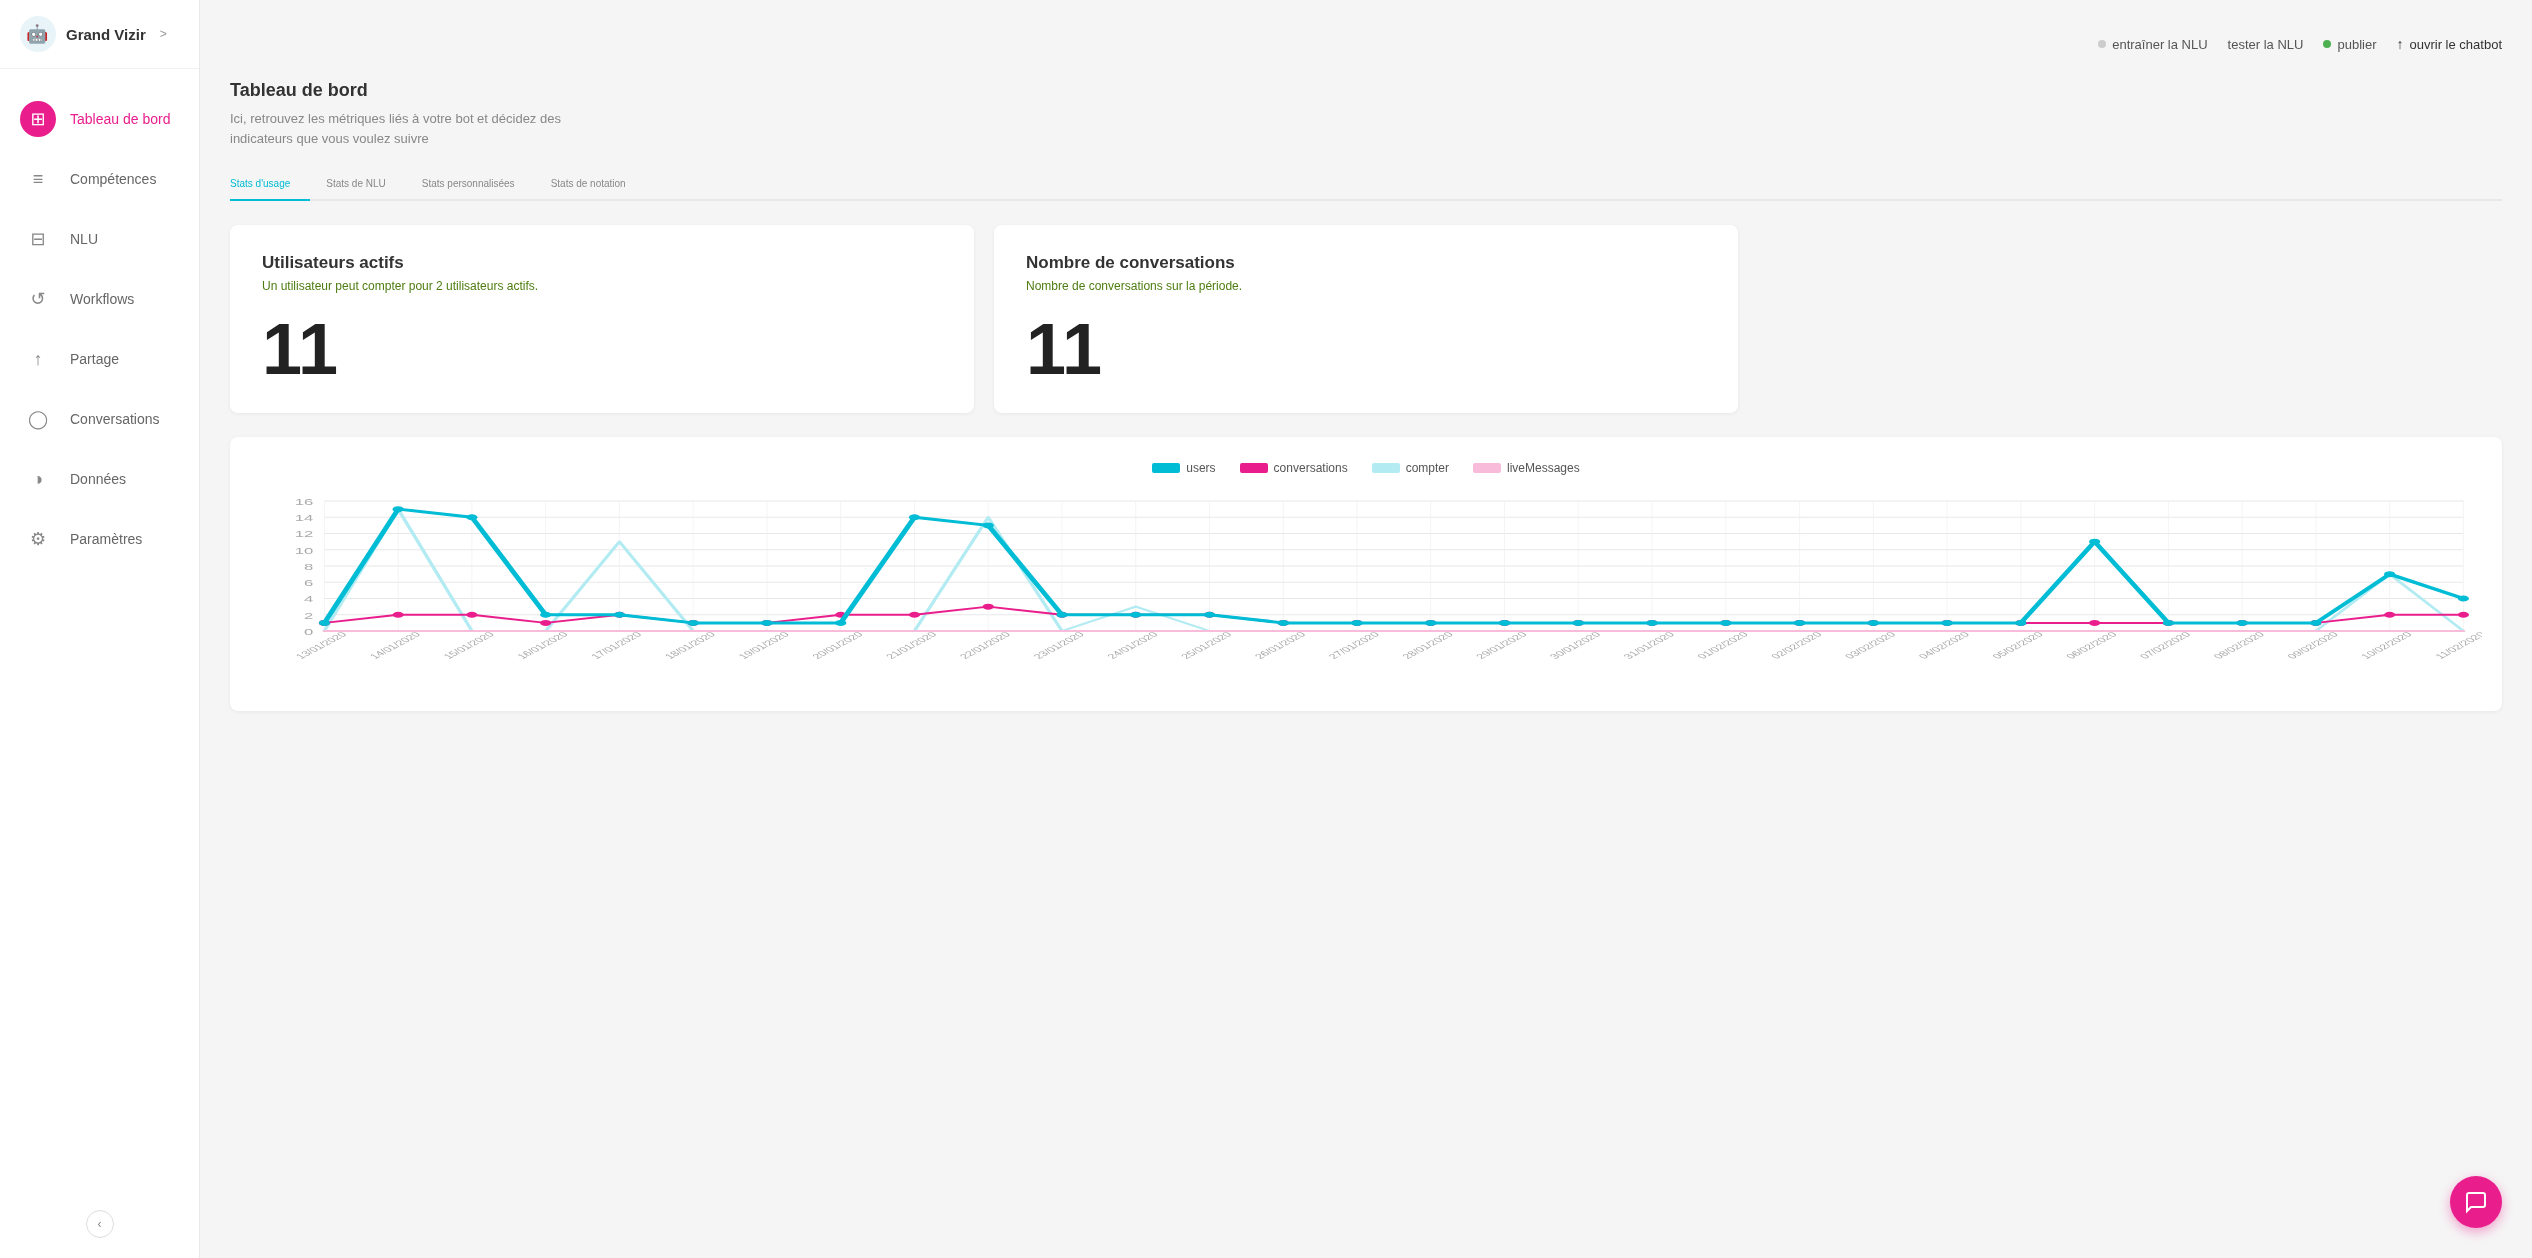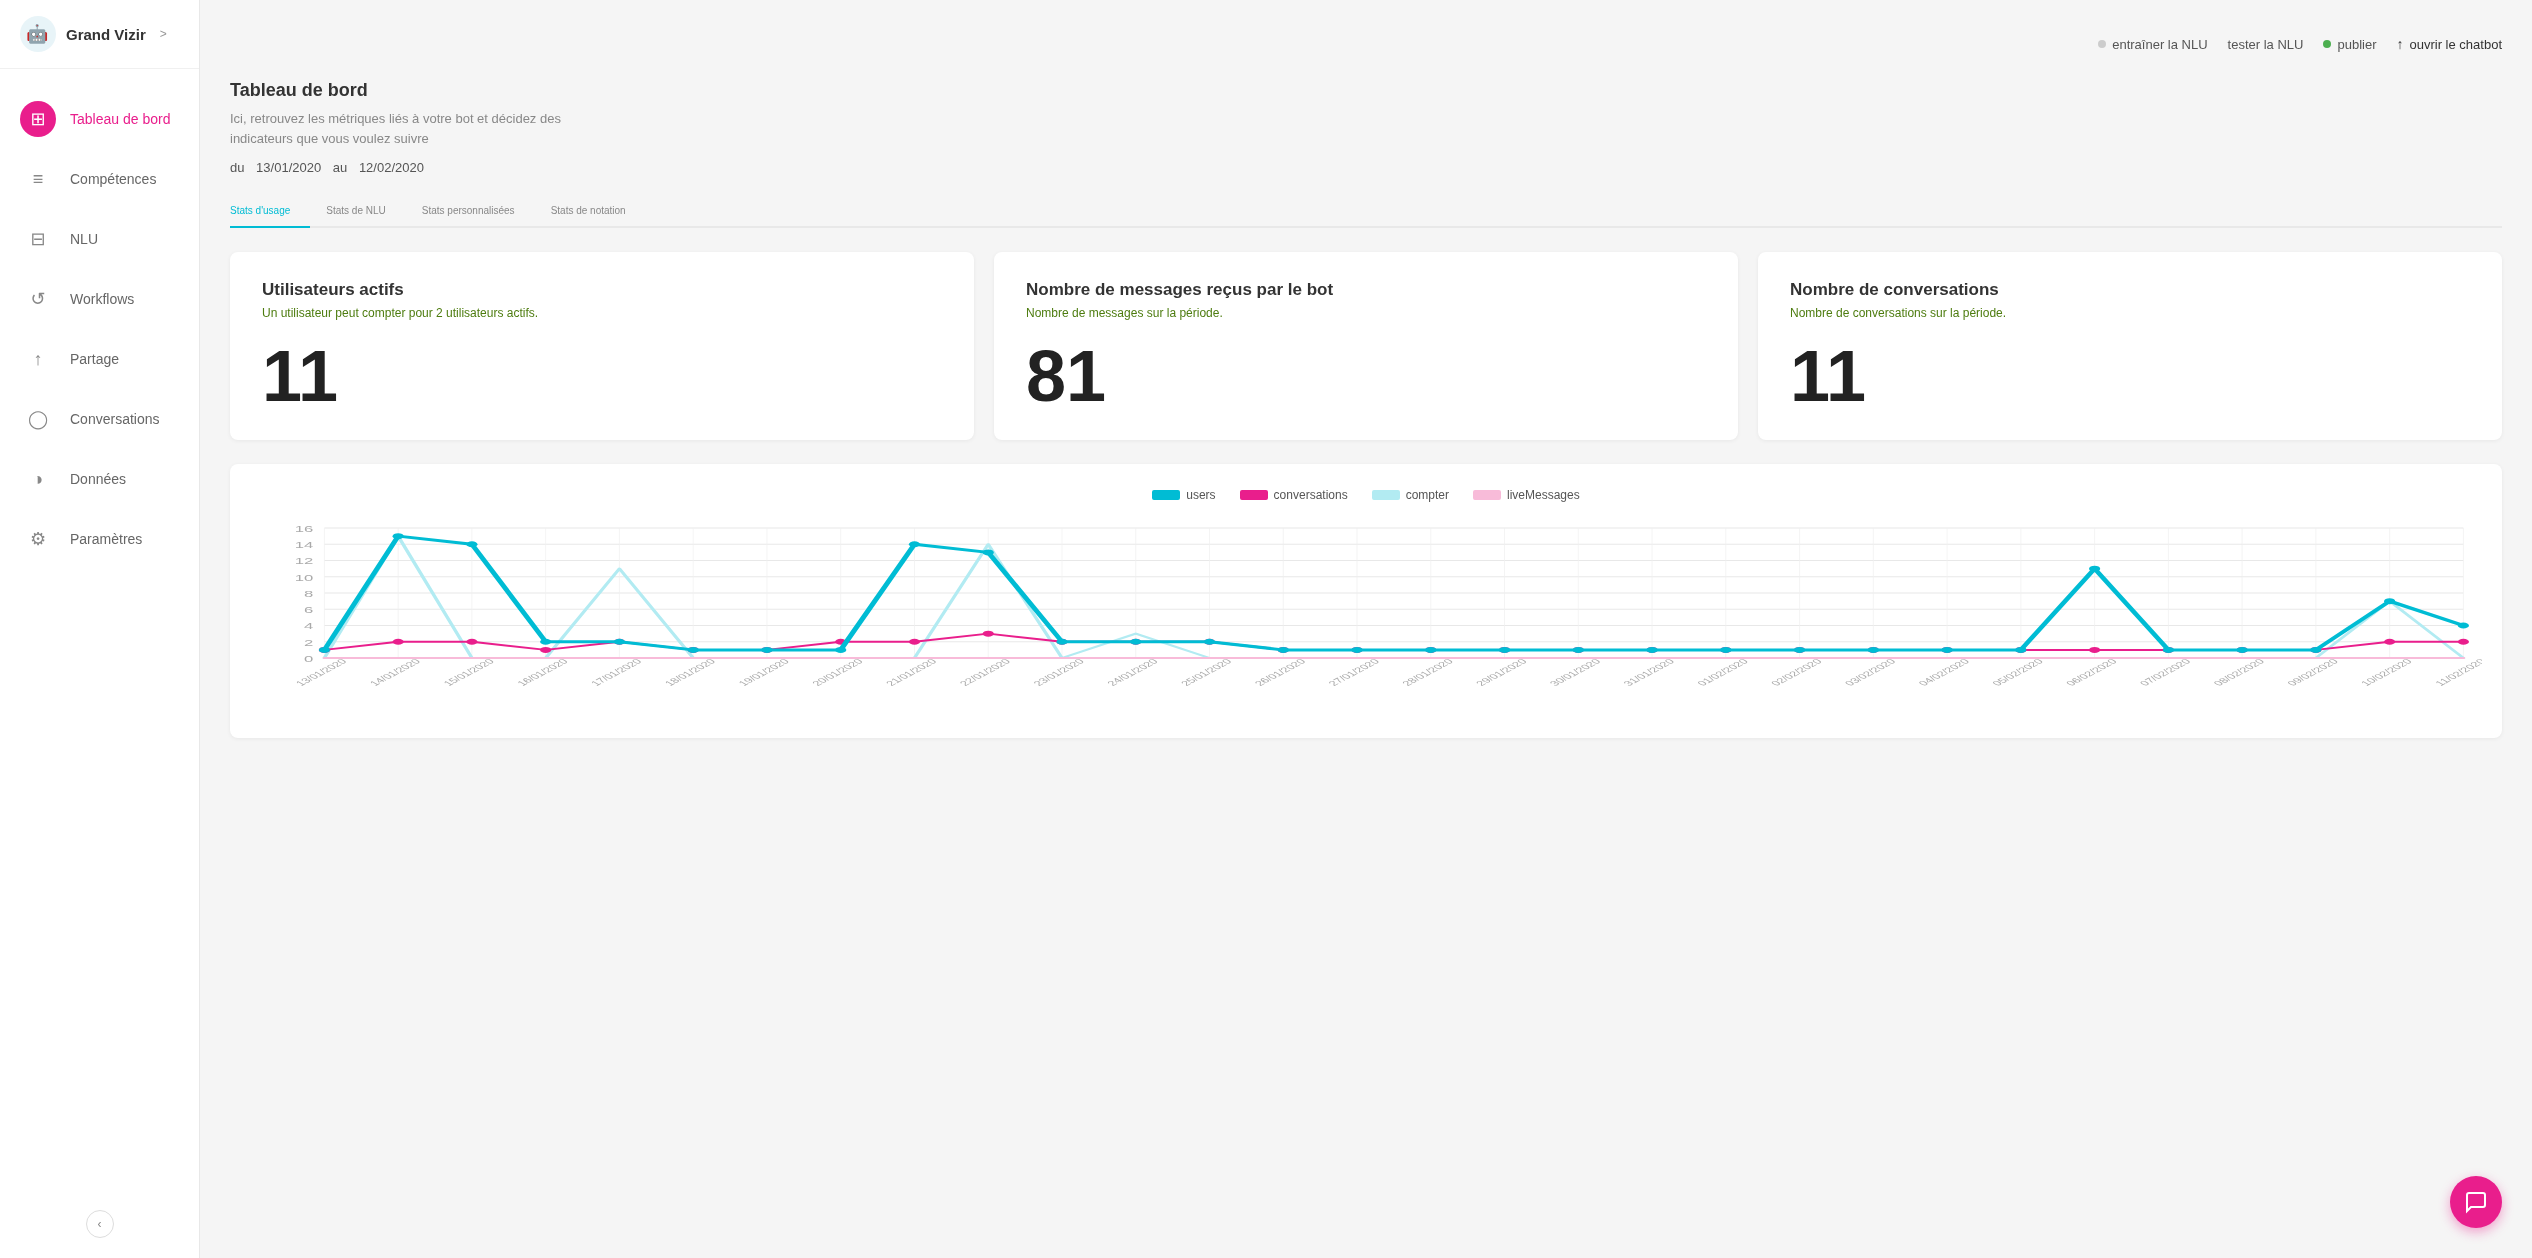--- a/index.html
+++ b/index.html
@@ -252,45 +252,34 @@
     </div>
     <div class="topbar-item topbar-open-btn">
       <span style="font-size:14px;">↑</span>
       <span>ouvrir le chatbot</span>
     </div>
   </div>
 
   <div class="page-header" style="padding-top: 50px;">
     <h1 class="page-title">Tableau de bord</h1>
     <p class="page-description">Ici, retrouvez les métriques liés à votre bot et décidez des indicateurs que vous voulez suivre</p>
-    <div class="date-range">
-      <span>du</span>
-      <span>13/01/2020</span>
-      <span>au</span>
-      <span>12/02/2020</span>
-    </div>
   </div>
 
   <div class="tabs">
     <div class="tab active">Stats d'usage</div>
     <div class="tab">Stats de NLU</div>
     <div class="tab">Stats personnalisées</div>
     <div class="tab">Stats de notation</div>
   </div>
 
   <div class="stats-row">
     <div class="stat-card">
       <div class="stat-card-title">Utilisateurs actifs</div>
       <div class="stat-card-desc">Un utilisateur peut compter pour 2 utilisateurs actifs.</div>
       <div class="stat-card-value">11</div>
-    </div>
-    <div class="stat-card">
-      <div class="stat-card-title">Nombre de messages reçus par le bot</div>
-      <div class="stat-card-desc">Nombre de messages sur la période.</div>
-      <div class="stat-card-value">81</div>
     </div>
     <div class="stat-card">
       <div class="stat-card-title">Nombre de conversations</div>
       <div class="stat-card-desc">Nombre de conversations sur la période.</div>
       <div class="stat-card-value">11</div>
     </div>
   </div>
 
   <div class="chart-container">
     <div class="chart-legend">

